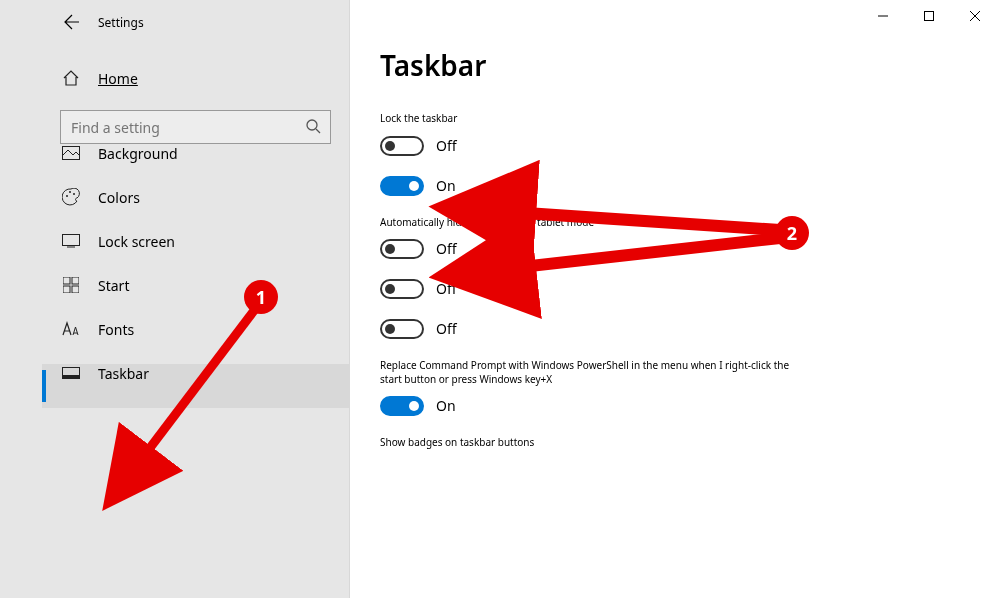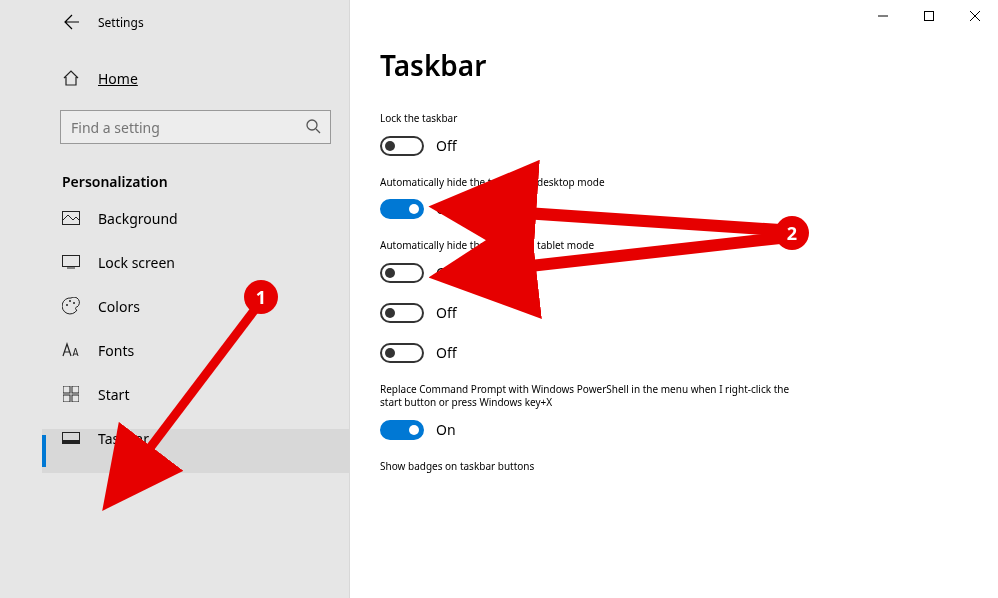--- a/index.html
+++ b/index.html
@@ -205,77 +205,76 @@
   <div class="search-wrap">
     <input class="search" placeholder="Find a setting" style="">
     <span class="search-icon">
       <svg width="16" height="16" viewBox="0 0 16 16">
           <circle cx="7" cy="7" r="5" stroke="#555" stroke-width="1.3" fill="none"></circle>
           <path d="M11 11 L15 15" stroke="#555" stroke-width="1.3"></path>
         </svg>
     </span>
   </div>
 
-  <div class="section-title">Personalization</div>
 
   <div class="nav-item">
     <span class="nav-icon">
       <svg width="18" height="14" viewBox="0 0 18 14">
           <rect x="0.5" y="0.5" width="17" height="13" stroke="#222" fill="none"></rect>
           <path d="M0 10 L6 4 L11 9 L14 6 L18 10" stroke="#222" fill="none"></path>
         </svg>
     </span>
     <span class="nav-label">Background</span>
-  </div>
-
-  <div class="nav-item">
-    <span class="nav-icon">
-      <svg width="18" height="14" viewBox="0 0 18 14">
-          <rect x="0.5" y="0.5" width="17" height="11" stroke="#222" fill="none"></rect>
-          <rect x="5" y="12.5" width="8" height="1" fill="#222"></rect>
-        </svg>
-    </span>
-    <span class="nav-label">Lock screen</span>
   </div>
 
   <div class="nav-item">
     <span class="nav-icon">
       <svg width="18" height="18" viewBox="0 0 18 18">
           <path d="M9 1 A8 8 0 1 0 15 13 C13 13 13 10 15 10 A3 3 0 0 0 9 1" stroke="#222" fill="none"></path>
           <circle cx="5" cy="8" r="1" fill="#222"></circle>
           <circle cx="8" cy="4" r="1" fill="#222"></circle>
           <circle cx="12" cy="6" r="1" fill="#222"></circle>
         </svg>
     </span>
     <span class="nav-label">Colors</span>
   </div>
 
-
-  <div class="nav-item">
-    <span class="nav-icon">
-      <svg width="18" height="16" viewBox="0 0 18 16">
-          <path d="M1 14 L5 2 L9 14 M2.5 10 H7.5" stroke="#222" stroke-width="1.2" fill="none"></path>
-          <path d="M11 14 L13.5 6 L16 14 M12 12 H15" stroke="#222" fill="none"></path>
-        </svg>
-    </span>
-    <span class="nav-label">Fonts</span>
-  </div>
+  <div class="nav-item">
+    <span class="nav-icon">
+      <svg width="18" height="14" viewBox="0 0 18 14">
+          <rect x="0.5" y="0.5" width="17" height="11" stroke="#222" fill="none"></rect>
+          <rect x="5" y="12.5" width="8" height="1" fill="#222"></rect>
+        </svg>
+    </span>
+    <span class="nav-label">Lock screen</span>
+  </div>
+
 
   <div class="nav-item">
     <span class="nav-icon">
       <svg width="16" height="16" viewBox="0 0 16 16">
           <rect x="0" y="0" width="7" height="7" fill="none" stroke="#222"></rect>
           <rect x="9" y="0" width="7" height="7" fill="none" stroke="#222"></rect>
           <rect x="0" y="9" width="7" height="7" fill="none" stroke="#222"></rect>
           <rect x="9" y="9" width="7" height="7" fill="none" stroke="#222"></rect>
         </svg>
     </span>
     <span class="nav-label">Start</span>
   </div>
 
+  <div class="nav-item">
+    <span class="nav-icon">
+      <svg width="18" height="16" viewBox="0 0 18 16">
+          <path d="M1 14 L5 2 L9 14 M2.5 10 H7.5" stroke="#222" stroke-width="1.2" fill="none"></path>
+          <path d="M11 14 L13.5 6 L16 14 M12 12 H15" stroke="#222" fill="none"></path>
+        </svg>
+    </span>
+    <span class="nav-label">Fonts</span>
+  </div>
+
   <div class="nav-item selected">
     <span class="nav-icon">
       <svg width="18" height="12" viewBox="0 0 18 12">
           <rect x="0.5" y="0.5" width="17" height="11" stroke="#222" fill="none"></rect>
           <rect x="0.5" y="8" width="17" height="3.5" fill="#222"></rect>
         </svg>
     </span>
     <span class="nav-label">Taskbar</span>
   </div>
 </div>
@@ -303,21 +302,20 @@
 
   <div class="setting">
     <div class="setting-label">Lock the taskbar</div>
     <div class="toggle-row">
       <div class="toggle off"></div>
       <span class="toggle-state">Off</span>
     </div>
   </div>
 
   <div class="setting">
-    <div class="setting-label">Automatically hide the taskbar in desktop mode</div>
     <div class="toggle-row">
       <div class="toggle on"></div>
       <span class="toggle-state">On</span>
     </div>
   </div>
 
   <div class="setting">
     <div class="setting-label">Automatically hide the taskbar in tablet mode</div>
     <div class="toggle-row">
       <div class="toggle off"></div>

